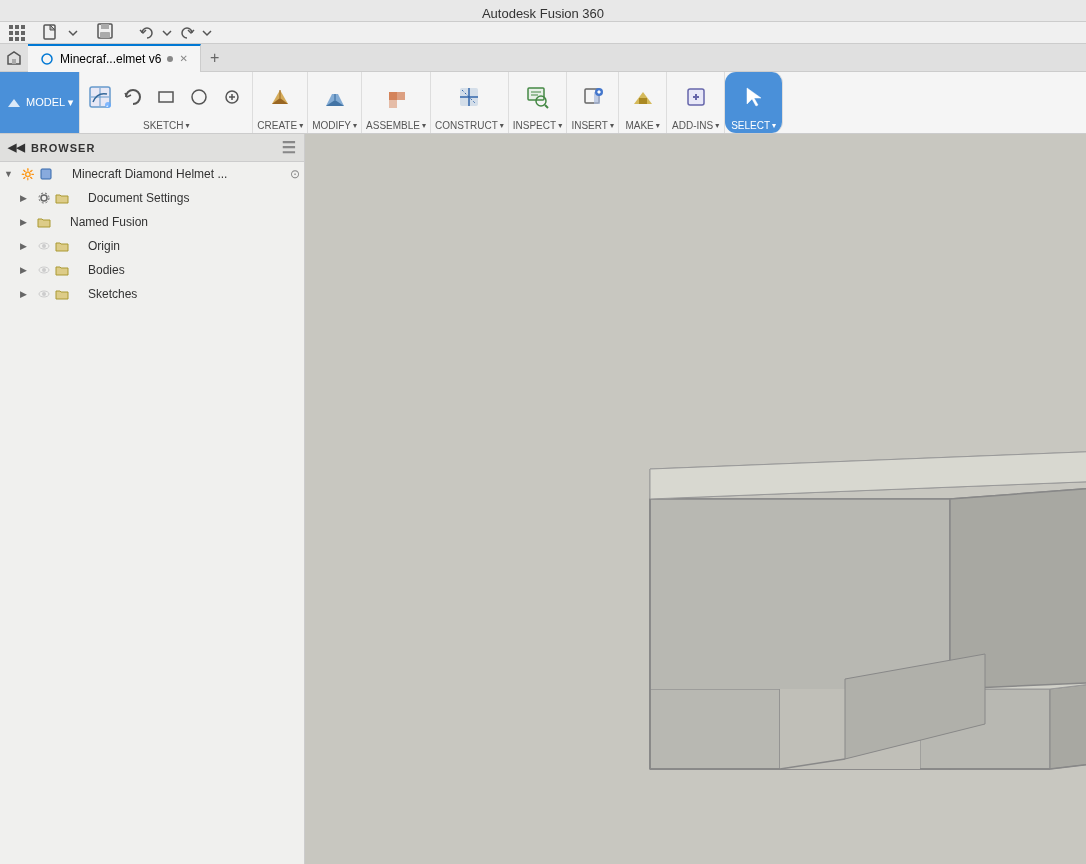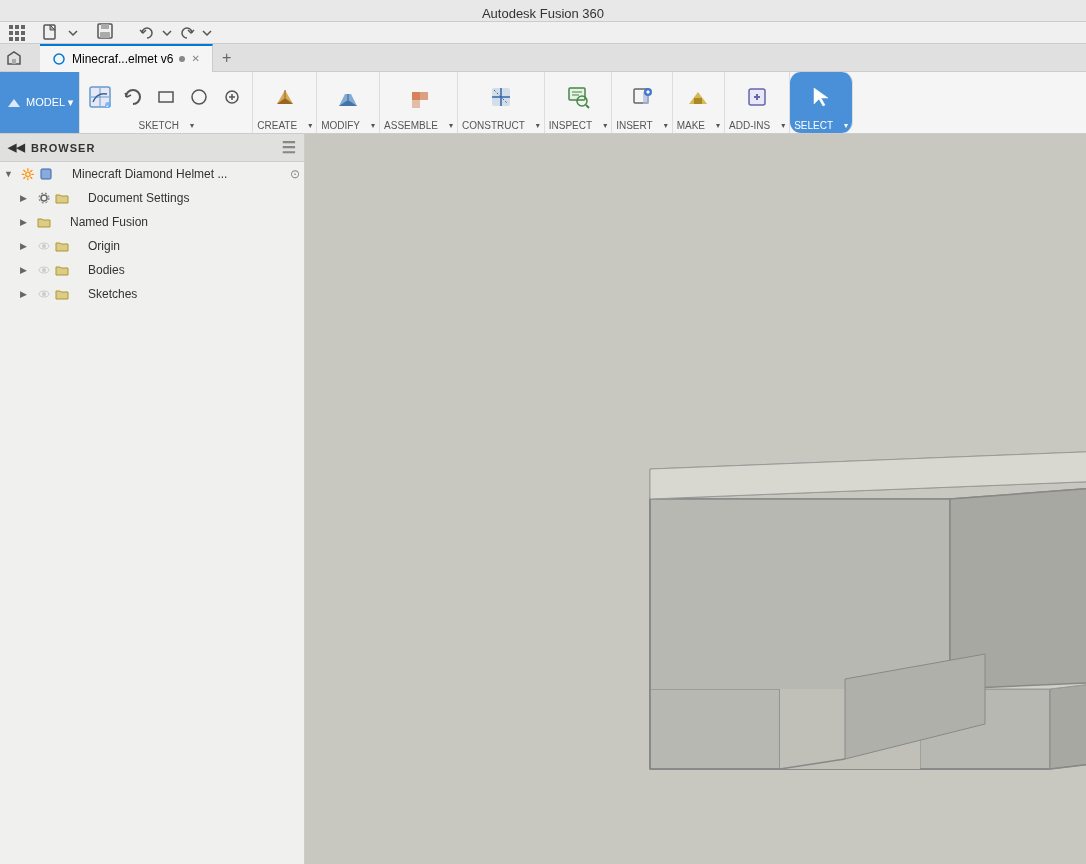--- a/index.html
+++ b/index.html
@@ -44,21 +44,20 @@
     .tab {
       height: 28px;
       display: flex;
       align-items: center;
       padding: 0 12px;
       background: #f5f5f5;
       border-right: 1px solid #ccc;
       border-top: 2px solid #0078d4;
       font-size: 12px;
       gap: 6px;
-      margin-left: 12px;
     }
     .tab-close { font-size: 10px; color: #888; cursor: pointer; }
     .tab-add { width: 28px; height: 28px; display: flex; align-items: center; justify-content: center; cursor: pointer; font-size: 16px; color: #666; }
 
     
     #toolbar {
       height: 62px;
       background: #f5f5f5;
       border-bottom: 1px solid #ccc;
       display: flex;
@@ -157,21 +156,21 @@
     
     .tg-wrapper {
       display: flex;
       flex-direction: column;
       align-items: center;
       border-right: 1px solid #ddd;
       padding: 3px 4px 2px;
       min-width: 52px;
     }
     .tg-icons { display: flex; gap: 1px; flex: 1; align-items: center; }
-    .tg-name { font-size: 10px; color: #555; display: flex; align-items: center; gap: 11px; margin-top: 2px; }
+    .tg-name { font-size: 10px; color: #555; display: flex; align-items: center; gap: 2px; margin-top: 2px; }
 
     .select-btn {
       background: #4a90d9;
       border-radius: 4px;
     }
   </style>
 </head>
 <body>
 
 <div id="title-bar">

